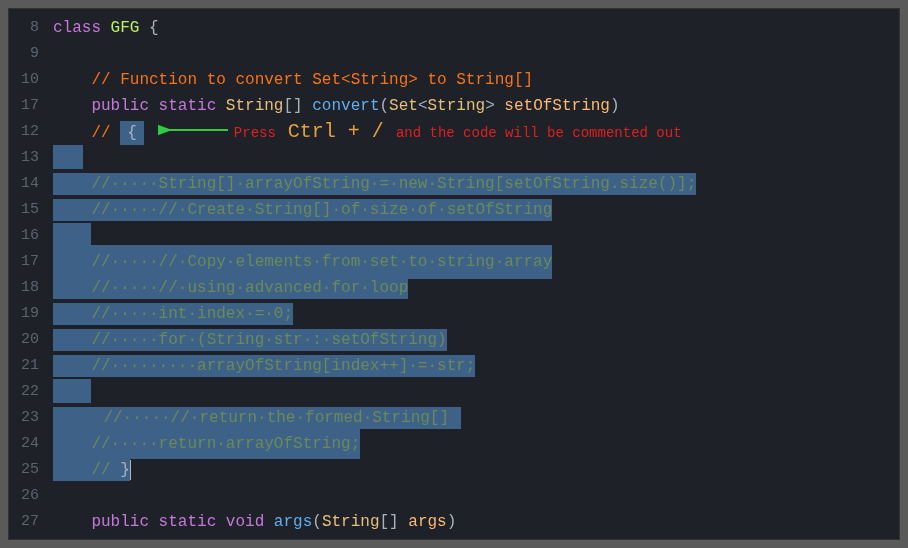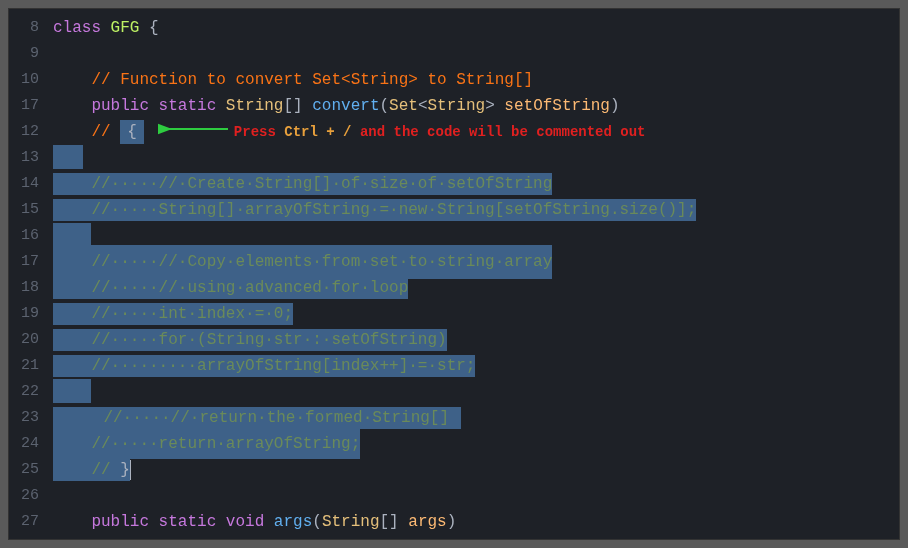--- a/index.html
+++ b/index.html
@@ -55,27 +55,27 @@
     .tok-comment { color: #f97316; }
     .tok-comment-hl { color: #6a8a5a; }
     .tok-punct { color: #abb2bf; }
     .tok-paren { color: #abb2bf; }
     .tok-param { color: #fdba74; }
     .sel {
       background: #3e6188;
     }
     .anno-red {
       color: #e02020;
-      font-weight: 700;
+      font-weight: 400;
       font-size: 14px;
     }
     .anno-orange {
       color: #e8a03c;
-      font-weight: 700;
-      font-size: 14px;
+      font-weight: 400;
+      font-size: 20px;
     }
     .arrow {
       display: inline-block;
       vertical-align: middle;
       margin: 0 6px 0 14px;
     }
     .cursor {
       display: inline-block;
       width: 1px;
       height: 20px;
@@ -123,23 +123,23 @@
             <defs>
               <marker id="ah" markerWidth="10" markerHeight="10" refX="2" refY="3" orient="auto">
                 <path d="M8,0 L0,3 L8,6 Z" fill="#2ecc40"></path>
               </marker>
             </defs>
             <line x1="70" y1="7" x2="10" y2="7" stroke="#2ecc40" stroke-width="2" marker-end="url(#ah)"></line>
           </svg></span><span class="anno-red">Press</span><span class="anno-orange"> <span>Ctrl + /</span> </span><span class="anno-red">and the code will be commented out</span></div>
 
     <div class="line"><span class="sel" style="display:inline-block;width:30px;height:24px;"></span></div>
 
+    <div class="line"><span class="sel tok-comment-hl" style="padding:2px 0"><span>    //·····String[]·arrayOfString·=·new·String[setOfString.size()];</span></span></div>
+
     <div class="line"><span class="sel tok-comment-hl" style="padding:2px 0"><span>    //·····//·Create·String[]·of·size·of·setOfString</span></span></div>
-
-    <div class="line"><span class="sel tok-comment-hl" style="padding:2px 0"><span>    //·····String[]·arrayOfString·=·new·String[setOfString.size()];</span></span></div>
 
     <div class="line"><span class="sel" style="display:inline-block;width:38px;height:24px;"></span></div>
 
     <div class="line"><span class="sel tok-comment-hl" style="padding:8px 0"><span>    //·····//·Copy·elements·from·set·to·string·array</span></span></div>
 
     <div class="line"><span class="sel tok-comment-hl" style="padding:2px 0"><span>    //·····//·using·advanced·for·loop</span></span></div>
 
     <div class="line"><span class="sel tok-comment-hl" style="padding:2px 0"><span>    //·····int·index·=·0;</span></span></div>
 
     <div class="line"><span class="sel tok-comment-hl" style="padding:2px 0"><span>    //·····for·(String·str·:·setOfString)</span></span></div>

